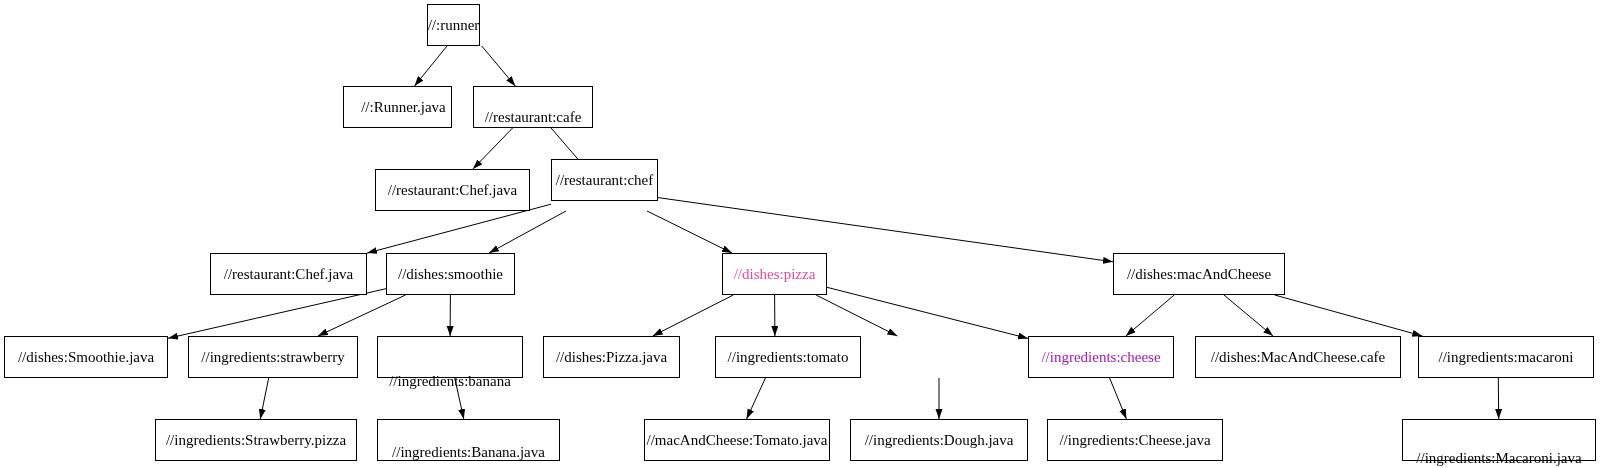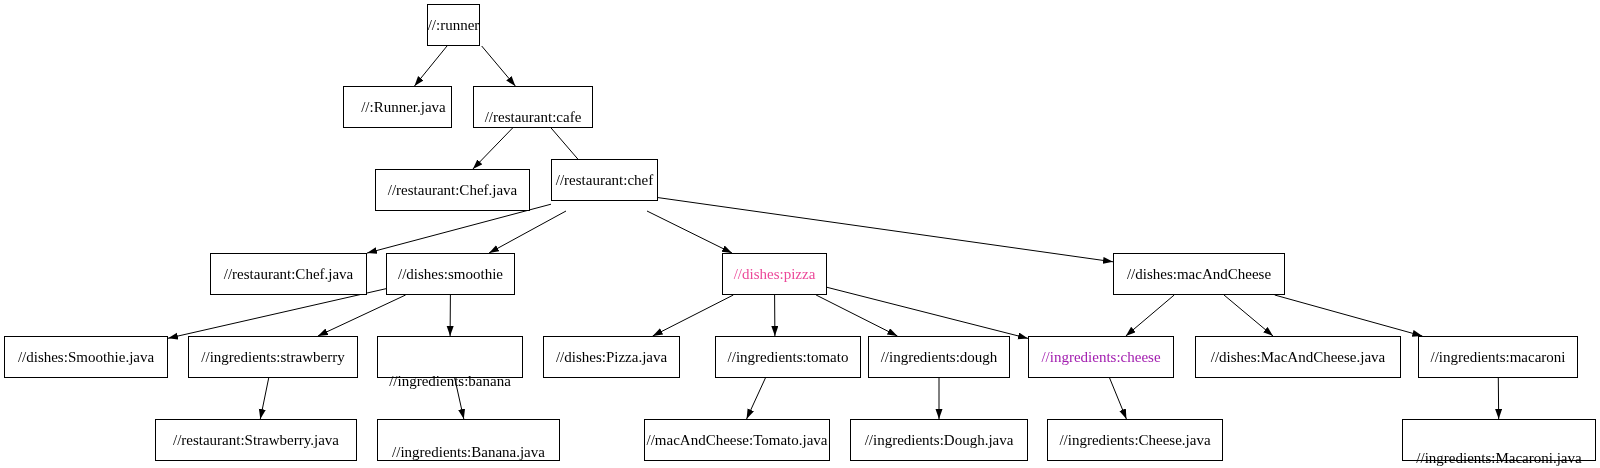--- a/index.html
+++ b/index.html
@@ -112,34 +112,31 @@
     </div>
     <div class="node" style="left: 377px; top: 336px; width: 146px; height: 42px; background: rgb(255, 255, 255); border-color: rgb(0, 0, 0);">
       <span style="color: rgb(0, 0, 0); margin-top: 48px;">//ingredients:banana</span>
     </div>
     <div class="node" style="left: 543px; top: 336px; width: 137px; height: 42px; background: rgb(255, 255, 255); border-color: rgb(0, 0, 0);">
       <span style="color: rgb(0, 0, 0);">//dishes:Pizza.java</span>
     </div>
     <div class="node" style="left: 680px; top: 336px; width: 146px; height: 42px; background: rgb(255, 255, 255); border-color: rgb(0, 0, 0); margin-left: 35px;">
       <span style="color: rgb(0, 0, 0);">//ingredients:tomato</span>
     </div>
-    <div class="node" style="left: 868px; top: 336px; width: 142px; height: 42px; background: rgb(255, 255, 255); border-color: rgb(0, 0, 0);">
-      <span style="color: rgb(0, 0, 0);">//ingredients:dough</span>
-    </div>
     <div class="node" style="left: 1028px; top: 336px; width: 146px; height: 42px; background: rgb(255, 255, 255); border-color: rgb(0, 0, 0);">
       <span style="color: #a21caf;">//ingredients:cheese</span>
     </div>
     <div class="node" style="left: 1195px; top: 336px; width: 206px; height: 42px; background: rgb(255, 255, 255); border-color: rgb(0, 0, 0);">
-      <span style="color: rgb(0, 0, 0);">//dishes:MacAndCheese.java</span>
+      <span style="color: rgb(0, 0, 0);">//dishes:MacAndCheese.cafe</span>
     </div>
-    <div class="node" style="left: 1418px; top: 336px; width: 160px; height: 42px; background: rgb(255, 255, 255); border-color: rgb(0, 0, 0);">
+    <div class="node" style="left: 1418px; top: 336px; width: 176px; height: 42px; background: rgb(255, 255, 255); border-color: rgb(0, 0, 0);">
       <span style="color: rgb(0, 0, 0);">//ingredients:macaroni</span>
     </div>
     <div class="node" style="left: 155px; top: 419px; width: 202px; height: 42px; background: rgb(255, 255, 255); border-color: rgb(0, 0, 0);">
-      <span style="color: rgb(0, 0, 0);">//restaurant:Strawberry.java</span>
+      <span style="color: rgb(0, 0, 0);">//ingredients:Strawberry.pizza</span>
     </div>
     <div class="node" style="left: 377px; top: 419px; width: 183px; height: 42px; background: rgb(255, 255, 255); border-color: rgb(0, 0, 0); align-items: flex-end;">
       <span style="color: rgb(0, 0, 0);">//ingredients:Banana.java</span>
     </div>
     <div class="node" style="left: 644px; top: 419px; width: 186px; height: 42px; background: rgb(255, 255, 255); border-color: rgb(0, 0, 0);">
       <span style="color: rgb(0, 0, 0);">//macAndCheese:Tomato.java</span>
     </div>
     <div class="node" style="left: 850px; top: 419px; width: 178px; height: 42px; background: rgb(255, 255, 255); border-color: rgb(0, 0, 0);">
       <span style="color: rgb(0, 0, 0);">//ingredients:Dough.java</span>
     </div>

